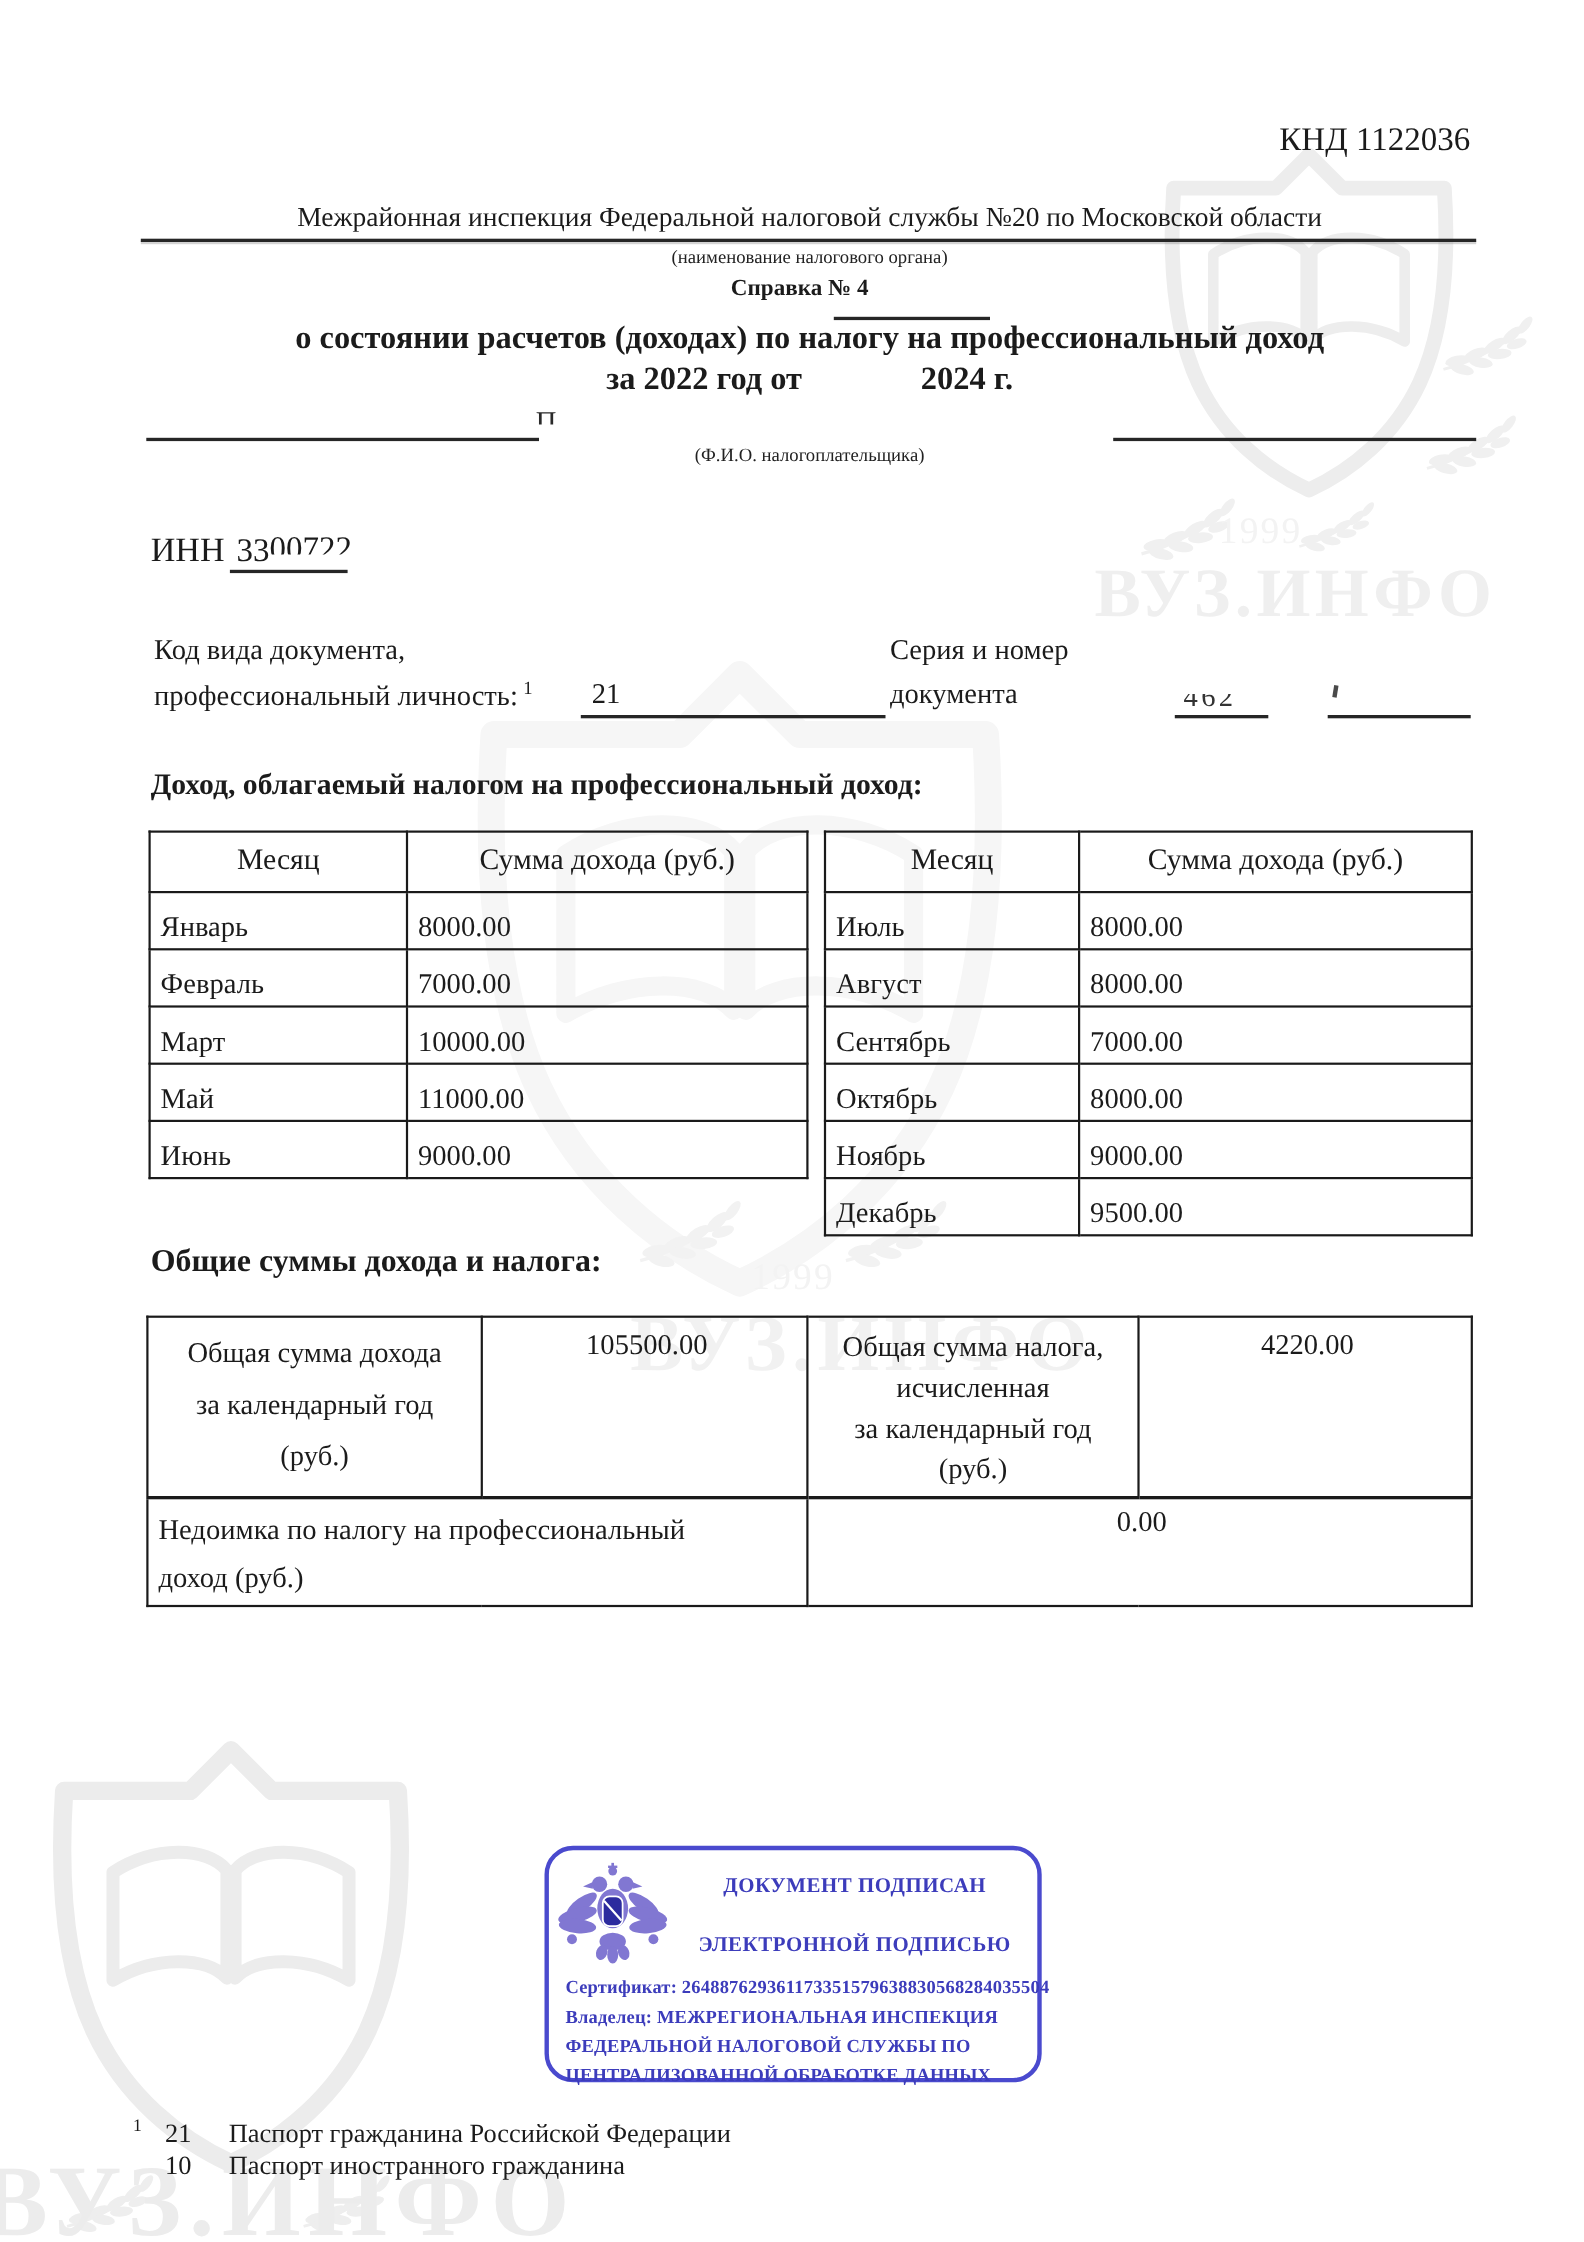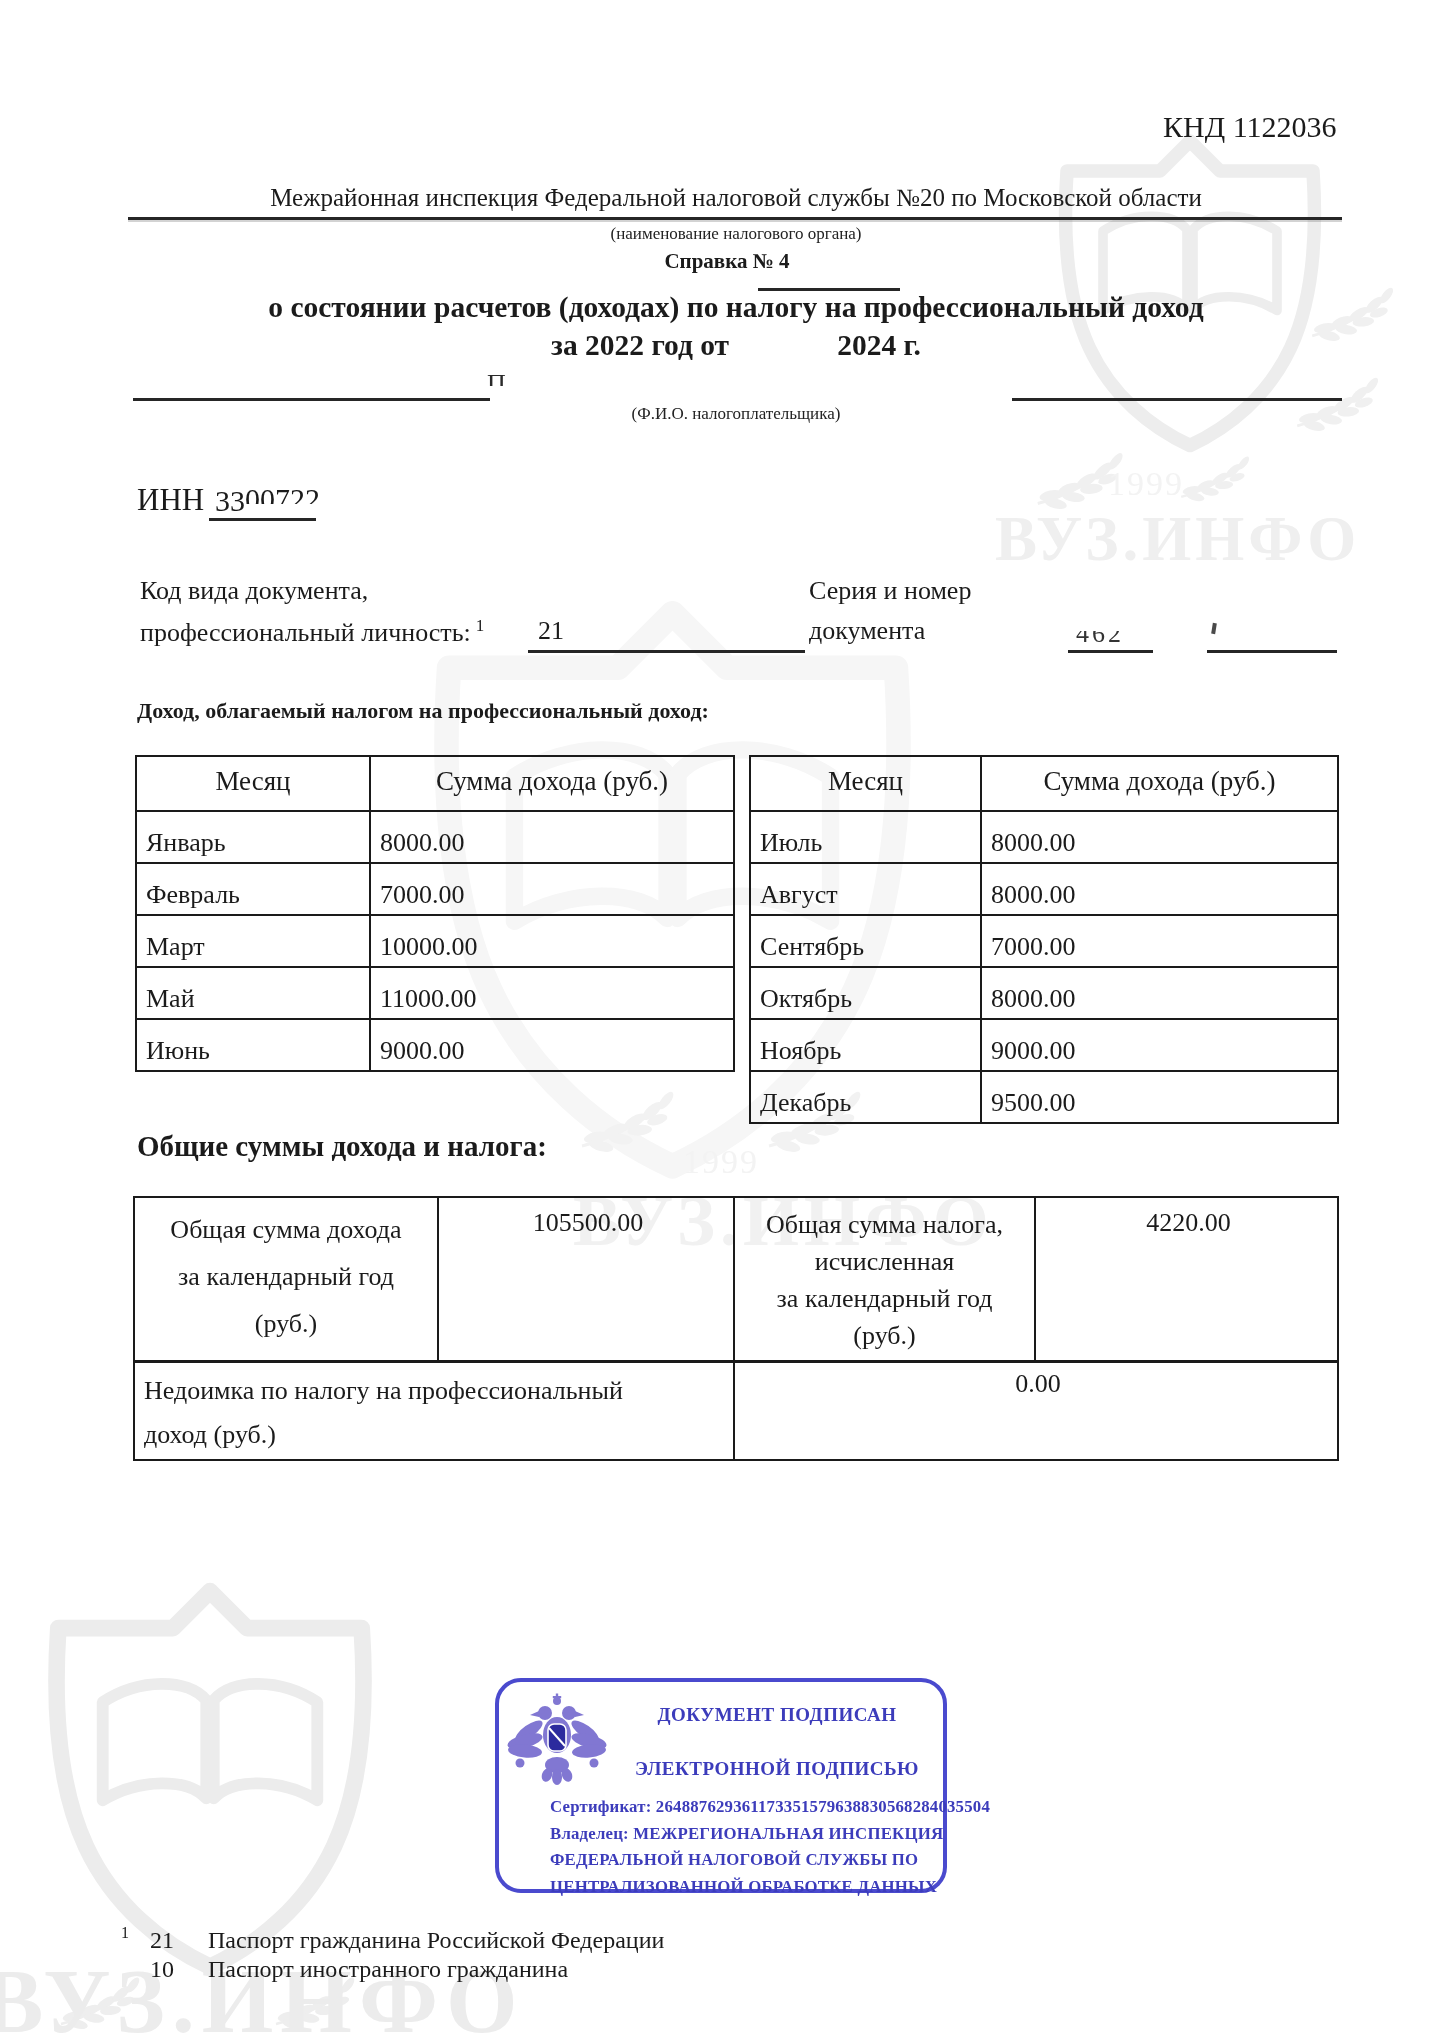--- a/index.html
+++ b/index.html
@@ -44,21 +44,21 @@
   .doc-rule {left:528px; top:650px; width:277px; height:2.5px;}
   .series-label1 {left:809px; top:576px; font-size:26px;}
   .series-label2 {left:809px; top:616px; font-size:26px;}
   .series-frag {left:1076px; top:631px; height:16px; overflow:hidden;}
   .series-frag span {display:block; font-size:26px; line-height:26px; margin-top:-10px; color:#333; letter-spacing:3px;}
   .series-rule1 {left:1068px; top:650px; width:85px; height:2.5px;}
   .series-rule2 {left:1207px; top:650px; width:130px; height:2.5px;}
   .speck {left:1212px; top:623px; width:4px; height:11px; background:#4a4a4a; transform:rotate(9deg);}
 
   
-  .h1 {left:137px; top:698px; font-size:22px; font-weight:bold; white-space:nowrap;}
+  .h1 {left:137px; top:698px; font-size:27px; font-weight:bold; white-space:nowrap;}
   .h2 {left:137px; top:1130px; font-size:29px; font-weight:bold; white-space:nowrap;}
 
   
   table {border-collapse:collapse; table-layout:fixed; color:#1b1b1b;}
   .tbl-left {left:135px; top:755px;}
   .tbl-right {left:749px; top:755px;}
   .income-tbl {font-size:26px;}
   .income-tbl th {height:47px; border:2px solid #1a1a1a; font-weight:normal; font-size:27px;
                   text-align:center; vertical-align:middle; padding-bottom:5px;}
   .income-tbl td {height:46px; border:2px solid #1a1a1a; vertical-align:bottom; padding:0 4px 4px 9px;}
@@ -75,21 +75,21 @@
   .arrears-lbl {text-align:left; padding:6px 10px 0 9px; line-height:44px;}
 
   
   .stamp {left:495px; top:1678px; width:444px; height:207px; border:4.5px solid #4a4ace; border-radius:26px;}
   .stamp-eagle {position:absolute; left:8px; top:10px; width:100px; height:102px;}
   .stamp-t {position:absolute; left:116px; right:4px; text-align:center; font-size:19px; font-weight:bold;
             color:#3c3cbb; letter-spacing:0.5px; white-space:nowrap;}
   .stamp-t1 {top:22px;}
   .stamp-t2 {top:76px;}
   .stamp-info {position:absolute; left:15px; top:112px; width:420px; font-size:16.8px; font-weight:bold;
-               color:#3c3cbb; line-height:26.5px; letter-spacing:0.2px; white-space:nowrap;margin-left:36px;}
+               color:#3c3cbb; line-height:26.5px; letter-spacing:0.2px; white-space:nowrap;}
 
   
   .footnotes {left:121px; top:1926px; font-size:24px;}
   .fn-sup {position:absolute; left:0; top:-2px; font-size:16px;}
   .fn-rows {margin-left:29px;}
   .fn-row {display:flex; line-height:29px;}
   .fn-code {width:58px;}
 </style>
 </head>
 <body>

